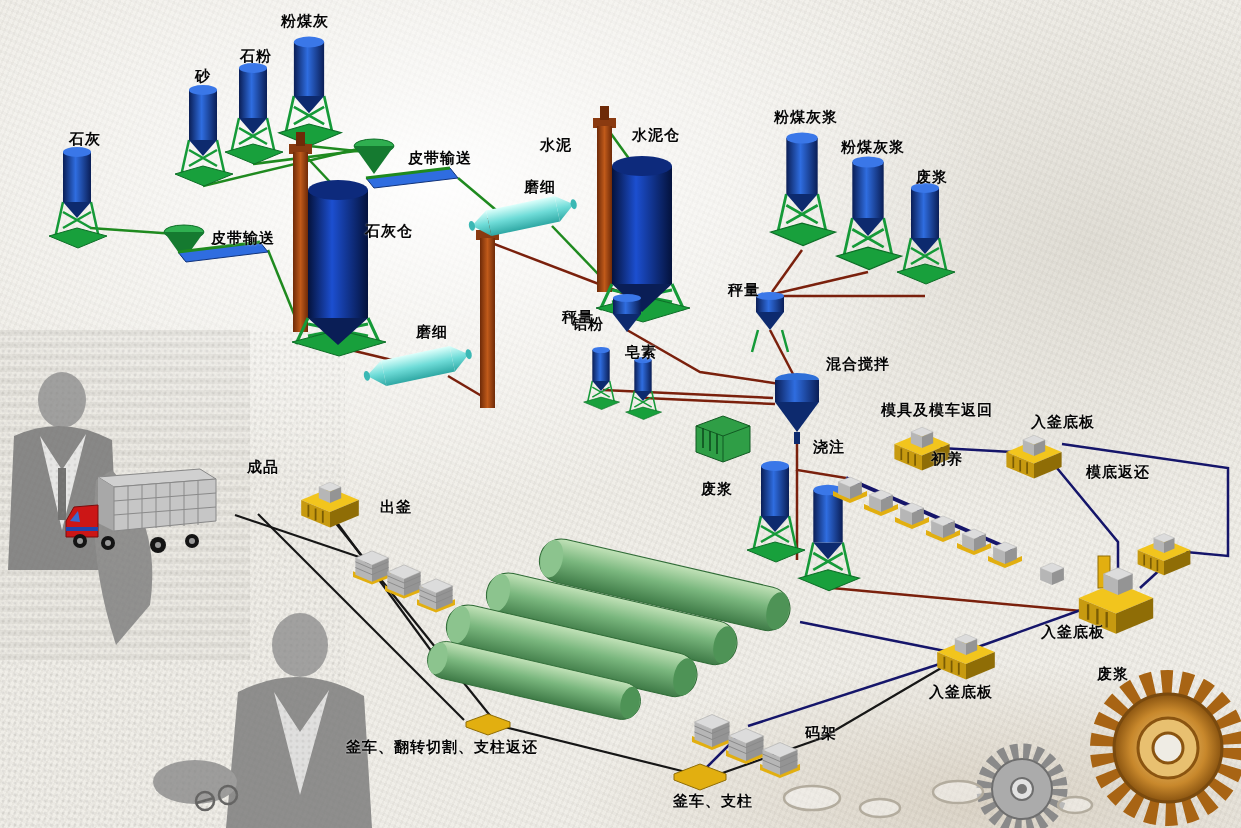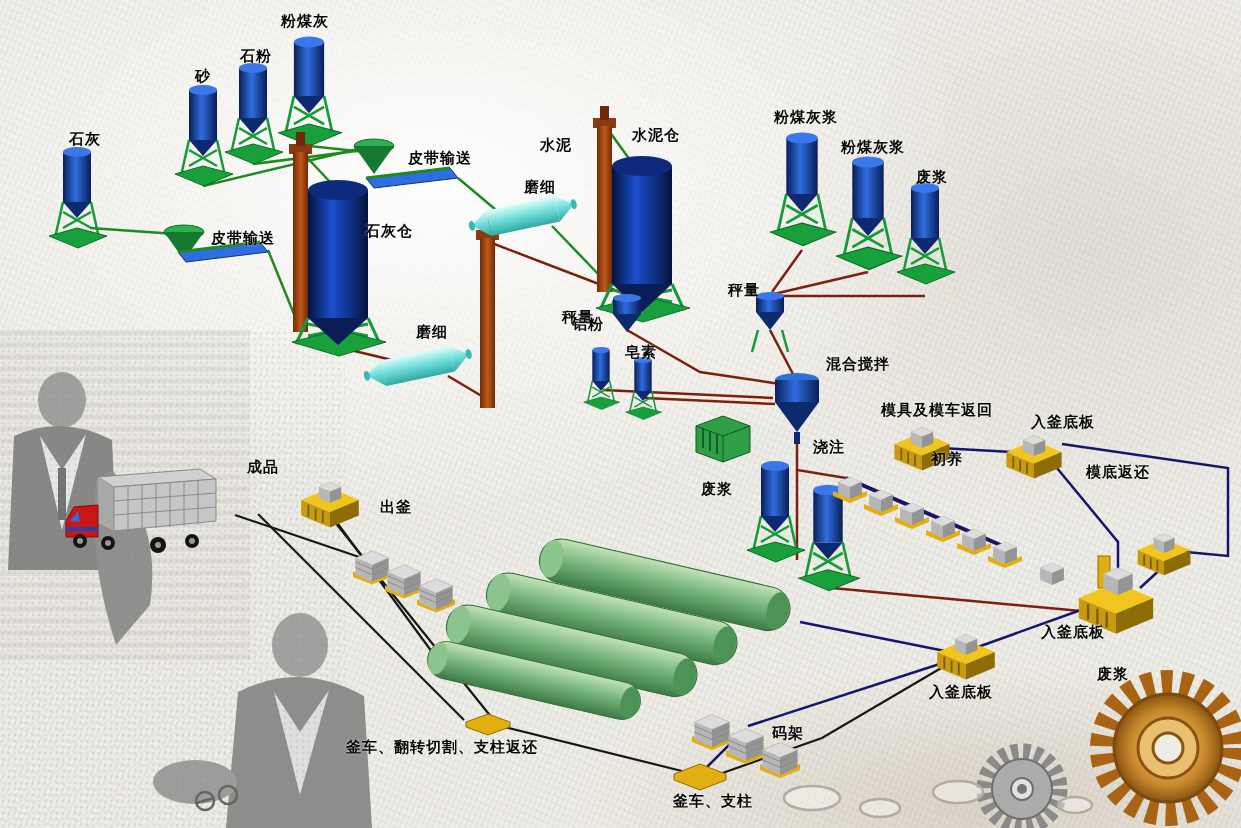--- a/index.html
+++ b/index.html
@@ -383,19 +383,19 @@
 <div class="lbl" style="left:858px;top:364px">混合搅拌</div>
 <div class="lbl" style="left:937px;top:410px">模具及模车返回</div>
 <div class="lbl" style="left:1063px;top:422px">入釜底板</div>
 <div class="lbl" style="left:1118px;top:472px">模底返还</div>
 <div class="lbl" style="left:829px;top:447px">浇注</div>
 <div class="lbl" style="left:947px;top:459px">初养</div>
 <div class="lbl" style="left:717px;top:489px">废浆</div>
 <div class="lbl" style="left:1073px;top:632px">入釜底板</div>
 <div class="lbl" style="left:961px;top:692px">入釜底板</div>
 <div class="lbl" style="left:1113px;top:674px">废浆</div>
-<div class="lbl" style="left:788px;top:733px">码架</div>
+<div class="lbl" style="left:821px;top:733px">码架</div>
 <div class="lbl" style="left:263px;top:467px">成品</div>
 <div class="lbl" style="left:396px;top:507px">出釜</div>
 <div class="lbl" style="left:442px;top:747px">釜车、翻转切割、支柱返还</div>
 <div class="lbl" style="left:713px;top:801px">釜车、支柱</div>
 
 </div>
 
 </body></html>

